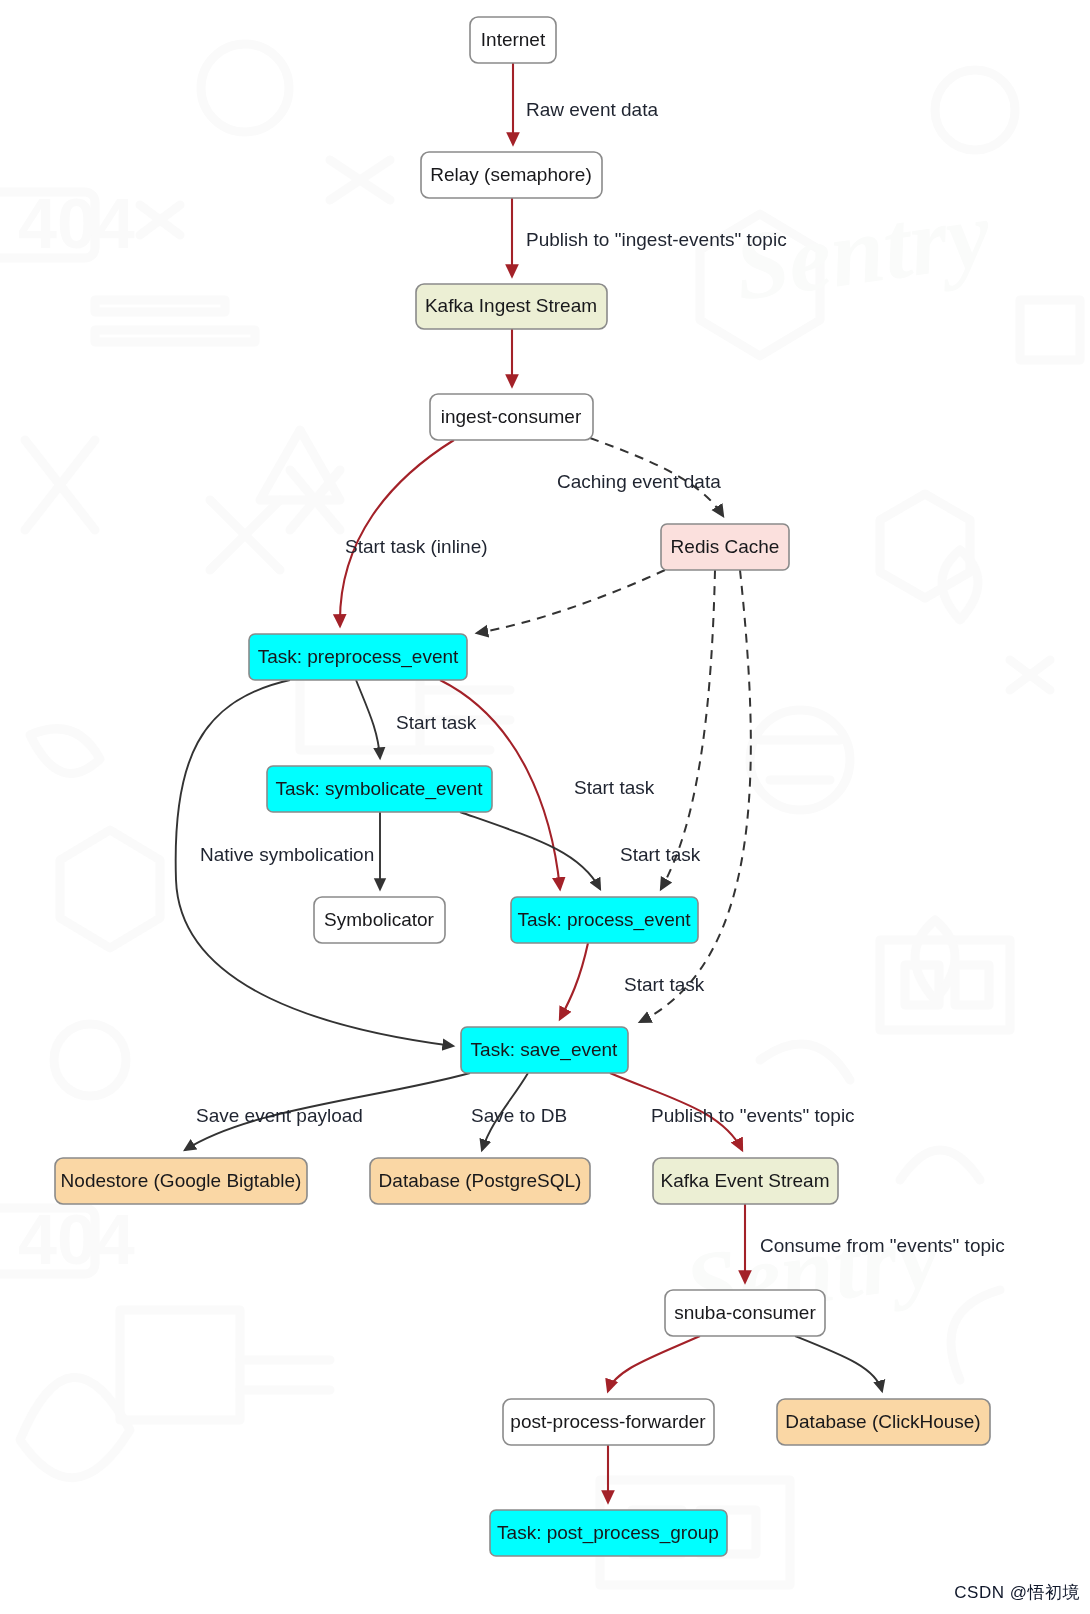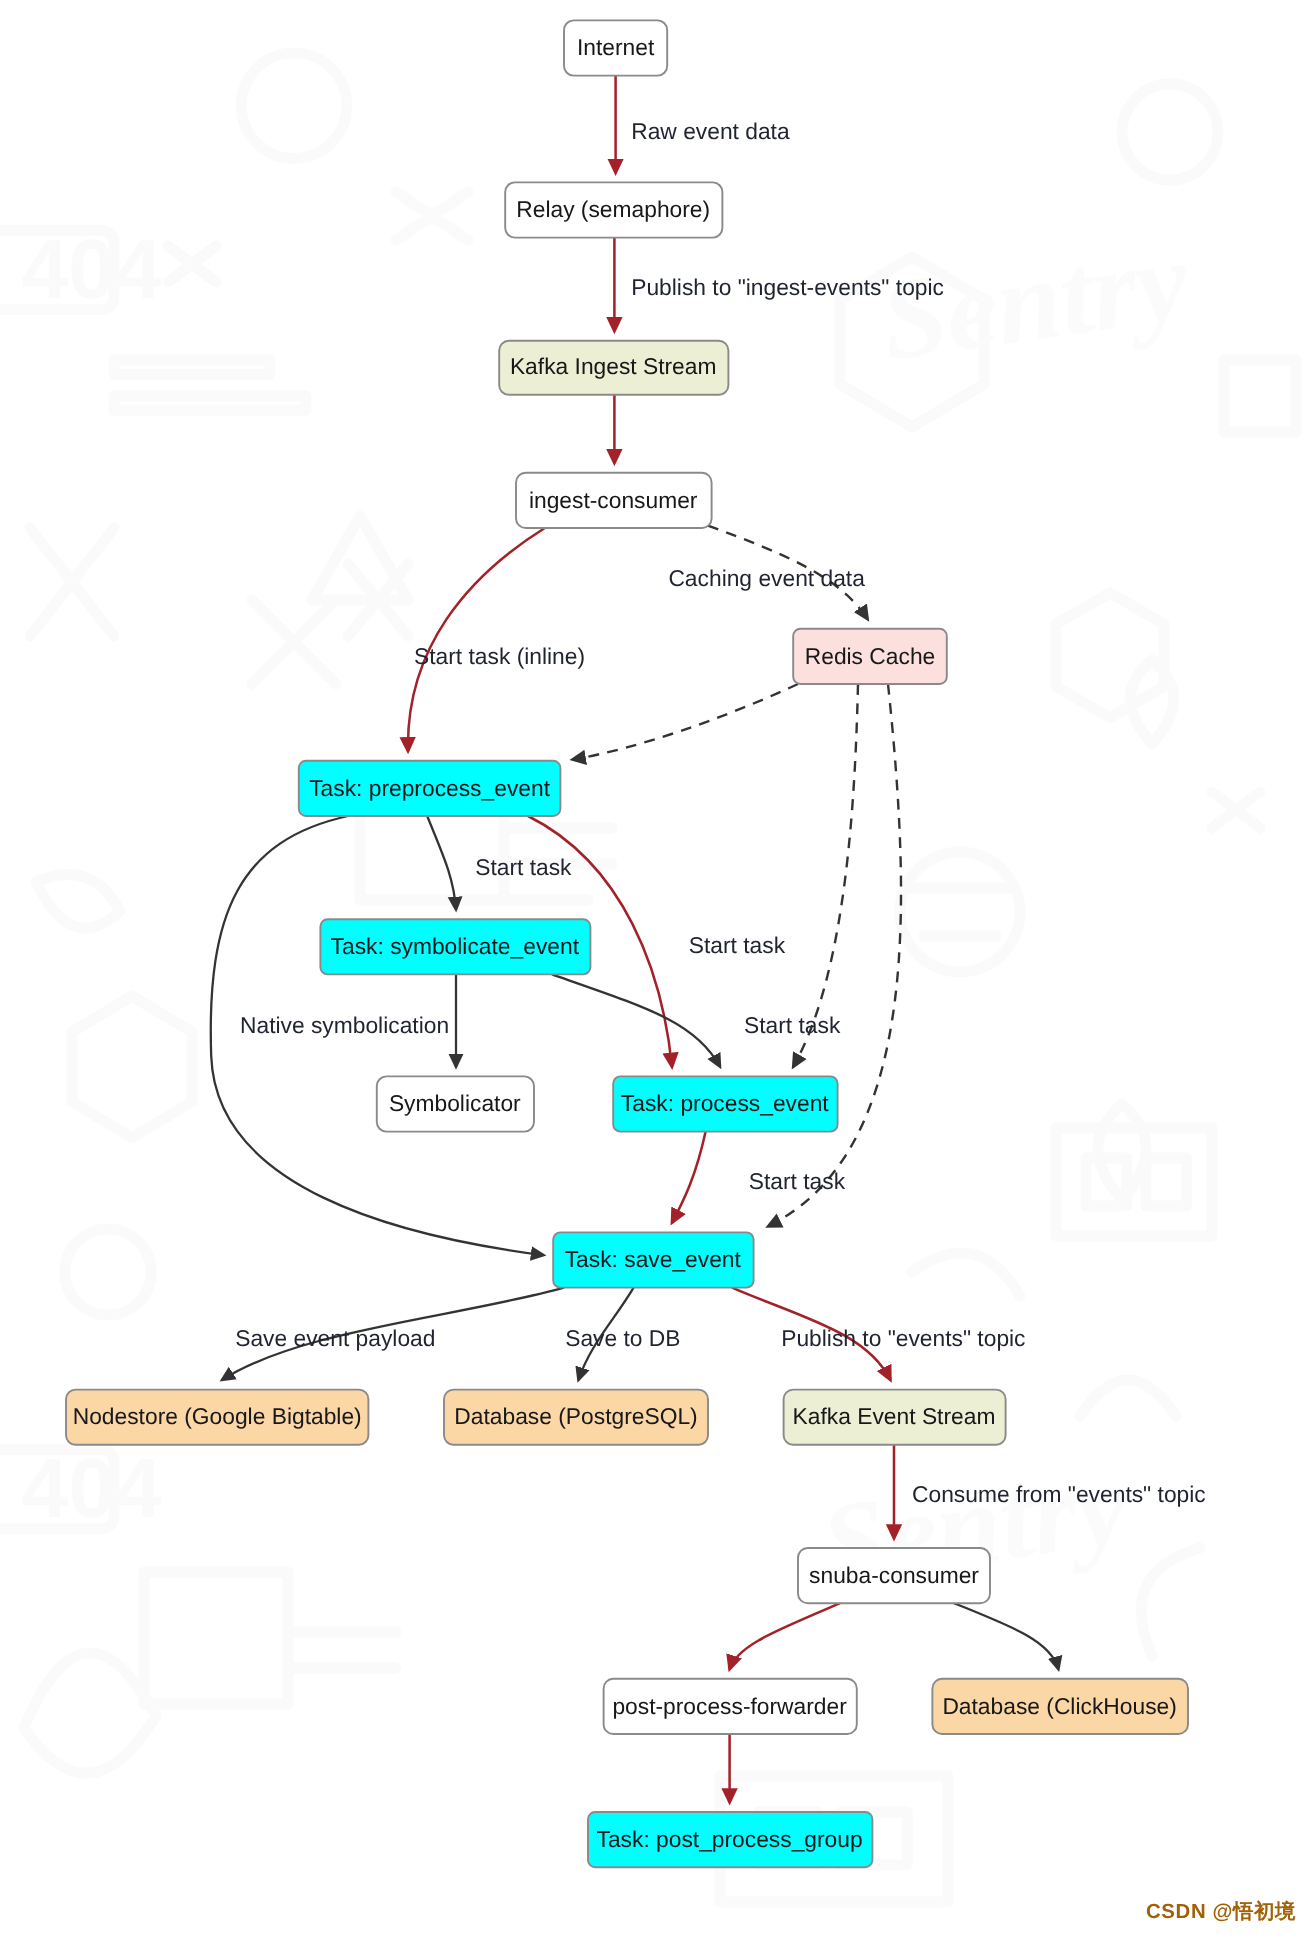--- a/index.html
+++ b/index.html
@@ -25,22 +25,22 @@
   .nbox{stroke:#8a8a8a;stroke-width:1.6px;}
   .nbox-white{fill:#ffffff;}
   .nbox-kafka{fill:#ecefd4;}
   .nbox-redis{fill:#fbe0dd;}
   .nbox-task{fill:#00ffff;}
   .nbox-store{fill:#fad7a5;}
   .edge{fill:none;stroke:#333333;stroke-width:1.9px;}
   .edge-red{fill:none;stroke:#a32128;stroke-width:2.1px;}
   .edge-dash{fill:none;stroke:#333333;stroke-width:2px;stroke-dasharray:9 7;}
   .credit{
-    position:absolute;right:10px;bottom:10px;color:#a16207;font-size:17px;
-    font-family:"Liberation Sans","DejaVu Sans",sans-serif;letter-spacing:.5px;font-weight:bold;
+    position:absolute;right:10px;bottom:10px;color:#0f172a;font-size:17px;
+    font-family:"Liberation Sans","DejaVu Sans",sans-serif;letter-spacing:.5px;
   }
 </style>
 </head>
 <body>
 
 <div id="diagram-root">
 
   <div class="wm-layer">
     <svg width="1090" height="1614" style="position:absolute;left:0;top:0;" aria-hidden="true">
       <g stroke="#fafafa" fill="none" stroke-width="9" stroke-linejoin="round" stroke-linecap="round">

